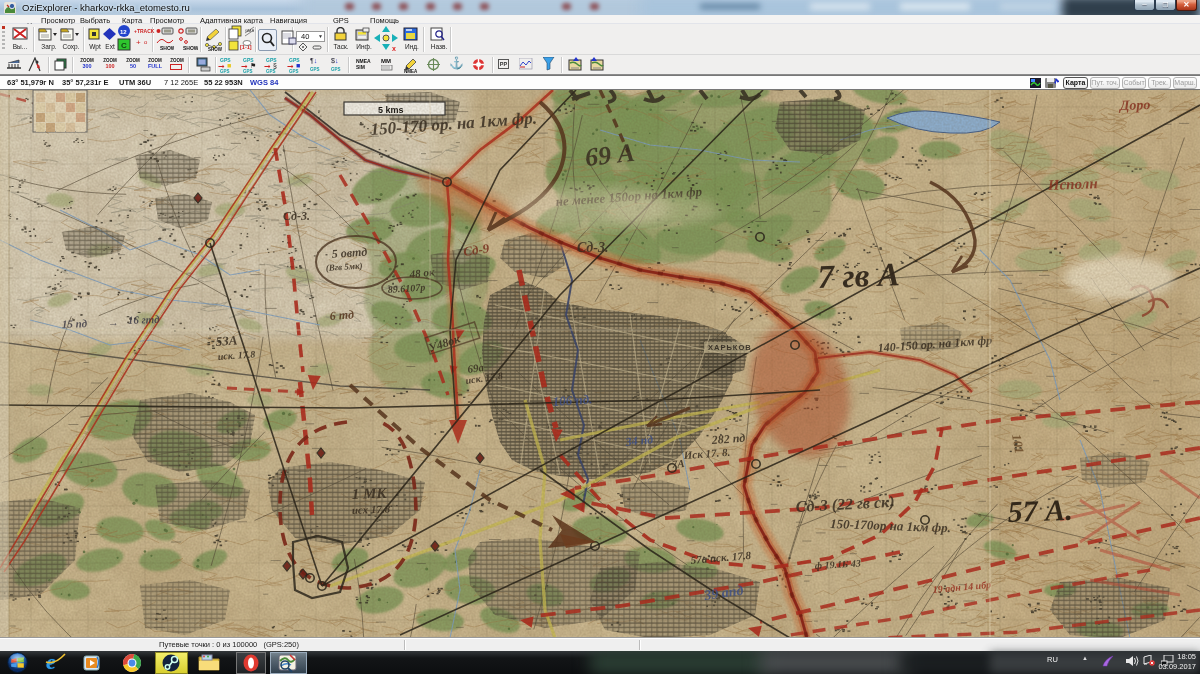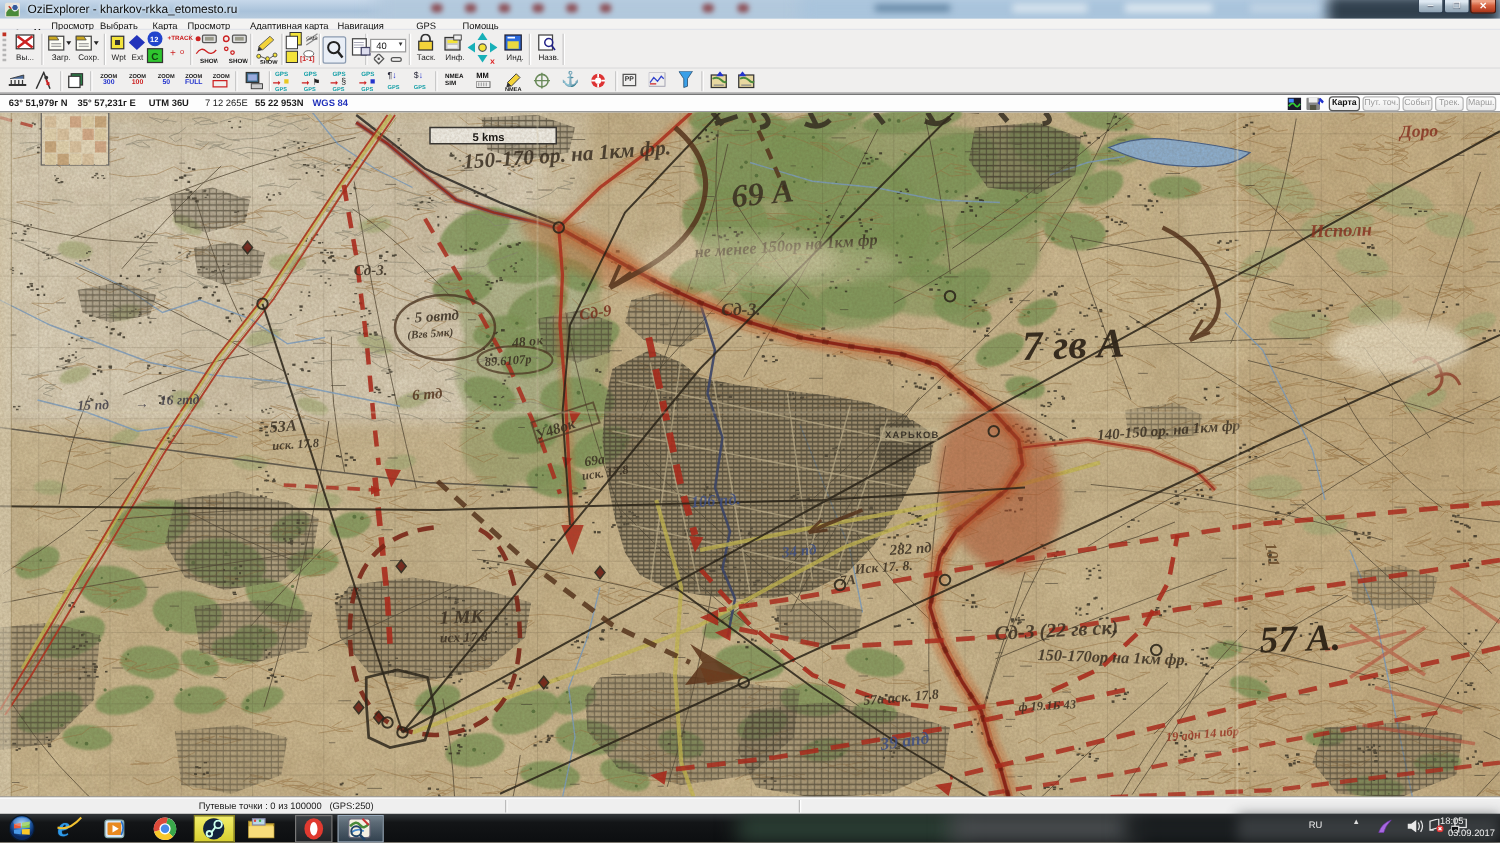--- a/index.html
+++ b/index.html
@@ -3250,13 +3250,13 @@
   </svg>
 <svg class="ab" style="left:1143px;top:655px" width="13" height="11">
     <path d="M1 9 V2 L8 0 V7Z M1 9 h3" stroke="#e8e8e8" fill="none"></path>
     <circle cx="9" cy="8" r="2.8" fill="#d33"></circle>
     <path d="M7.8 6.8 l2.4 2.4 m0 -2.4 l-2.4 2.4" stroke="#fff" stroke-width="0.9"></path>
   </svg>
 <svg class="ab" style="left:1161px;top:655px" width="13" height="11">
     <rect x="3" y="0" width="9" height="7" fill="none" stroke="#e8e8e8"></rect>
     <rect x="0" y="6" width="6" height="5" fill="#0c0e10" stroke="#e8e8e8"></rect>
   </svg>
-<div class="ab" style="left:1152px;top:651.5px;width:44px;text-align:left;font-size:7.5px;color:#f0f0f0">18:05</div>
+<div class="ab" style="left:1152px;top:651.5px;width:44px;text-align:right;font-size:7.5px;color:#f0f0f0">18:05</div>
 <div class="ab" style="left:1138px;top:662px;width:58px;text-align:right;font-size:7.5px;color:#f0f0f0">03.09.2017</div>
 </body></html>

